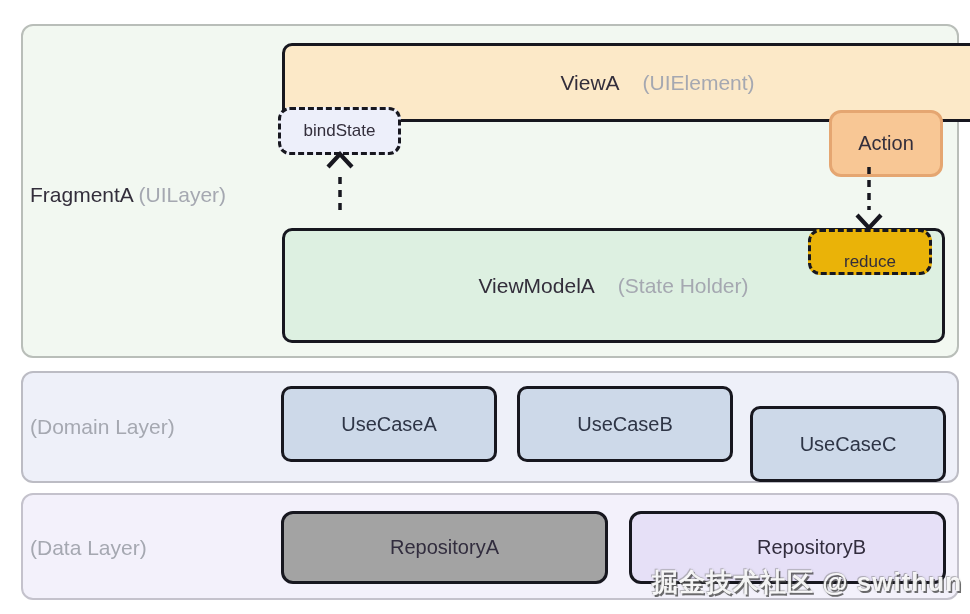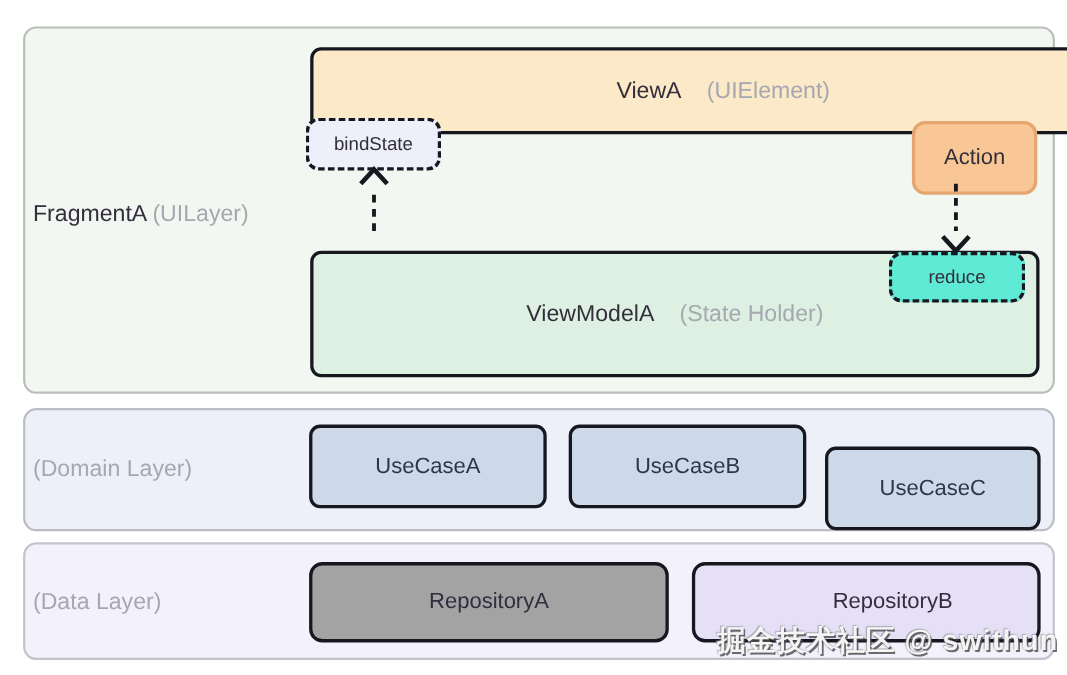--- a/index.html
+++ b/index.html
@@ -130,21 +130,21 @@
       <line x1="20" y1="3" x2="20" y2="46" stroke="#17171f" stroke-width="3.5" stroke-dasharray="7 6"></line>
       <polyline points="8,51 20,64 32,51" fill="none" stroke="#17171f" stroke-width="4.2"></polyline>
     </svg>
 
 
     <div class="box viewmodela" style="background-color: rgb(221, 240, 225);">
       <span>ViewModelA</span>
       <span class="sub gray">(State Holder)</span>
     </div>
 
-    <div class="box reduce" style="background-color: #5eead4;">
+    <div class="box reduce" style="background-color: #eab308; align-items: flex-end;">
       <span>reduce</span>
     </div>
   </section>
 
   <section class="layer layer-domain" style="background-color: rgb(238, 240, 249); border-color: rgb(188, 188, 196);">
 
     <span class="layer-label gray">(Domain Layer)</span>
 
     <div class="box usecase-a" style="background-color: rgb(205, 217, 233);">
       <span>UseCaseA</span>

